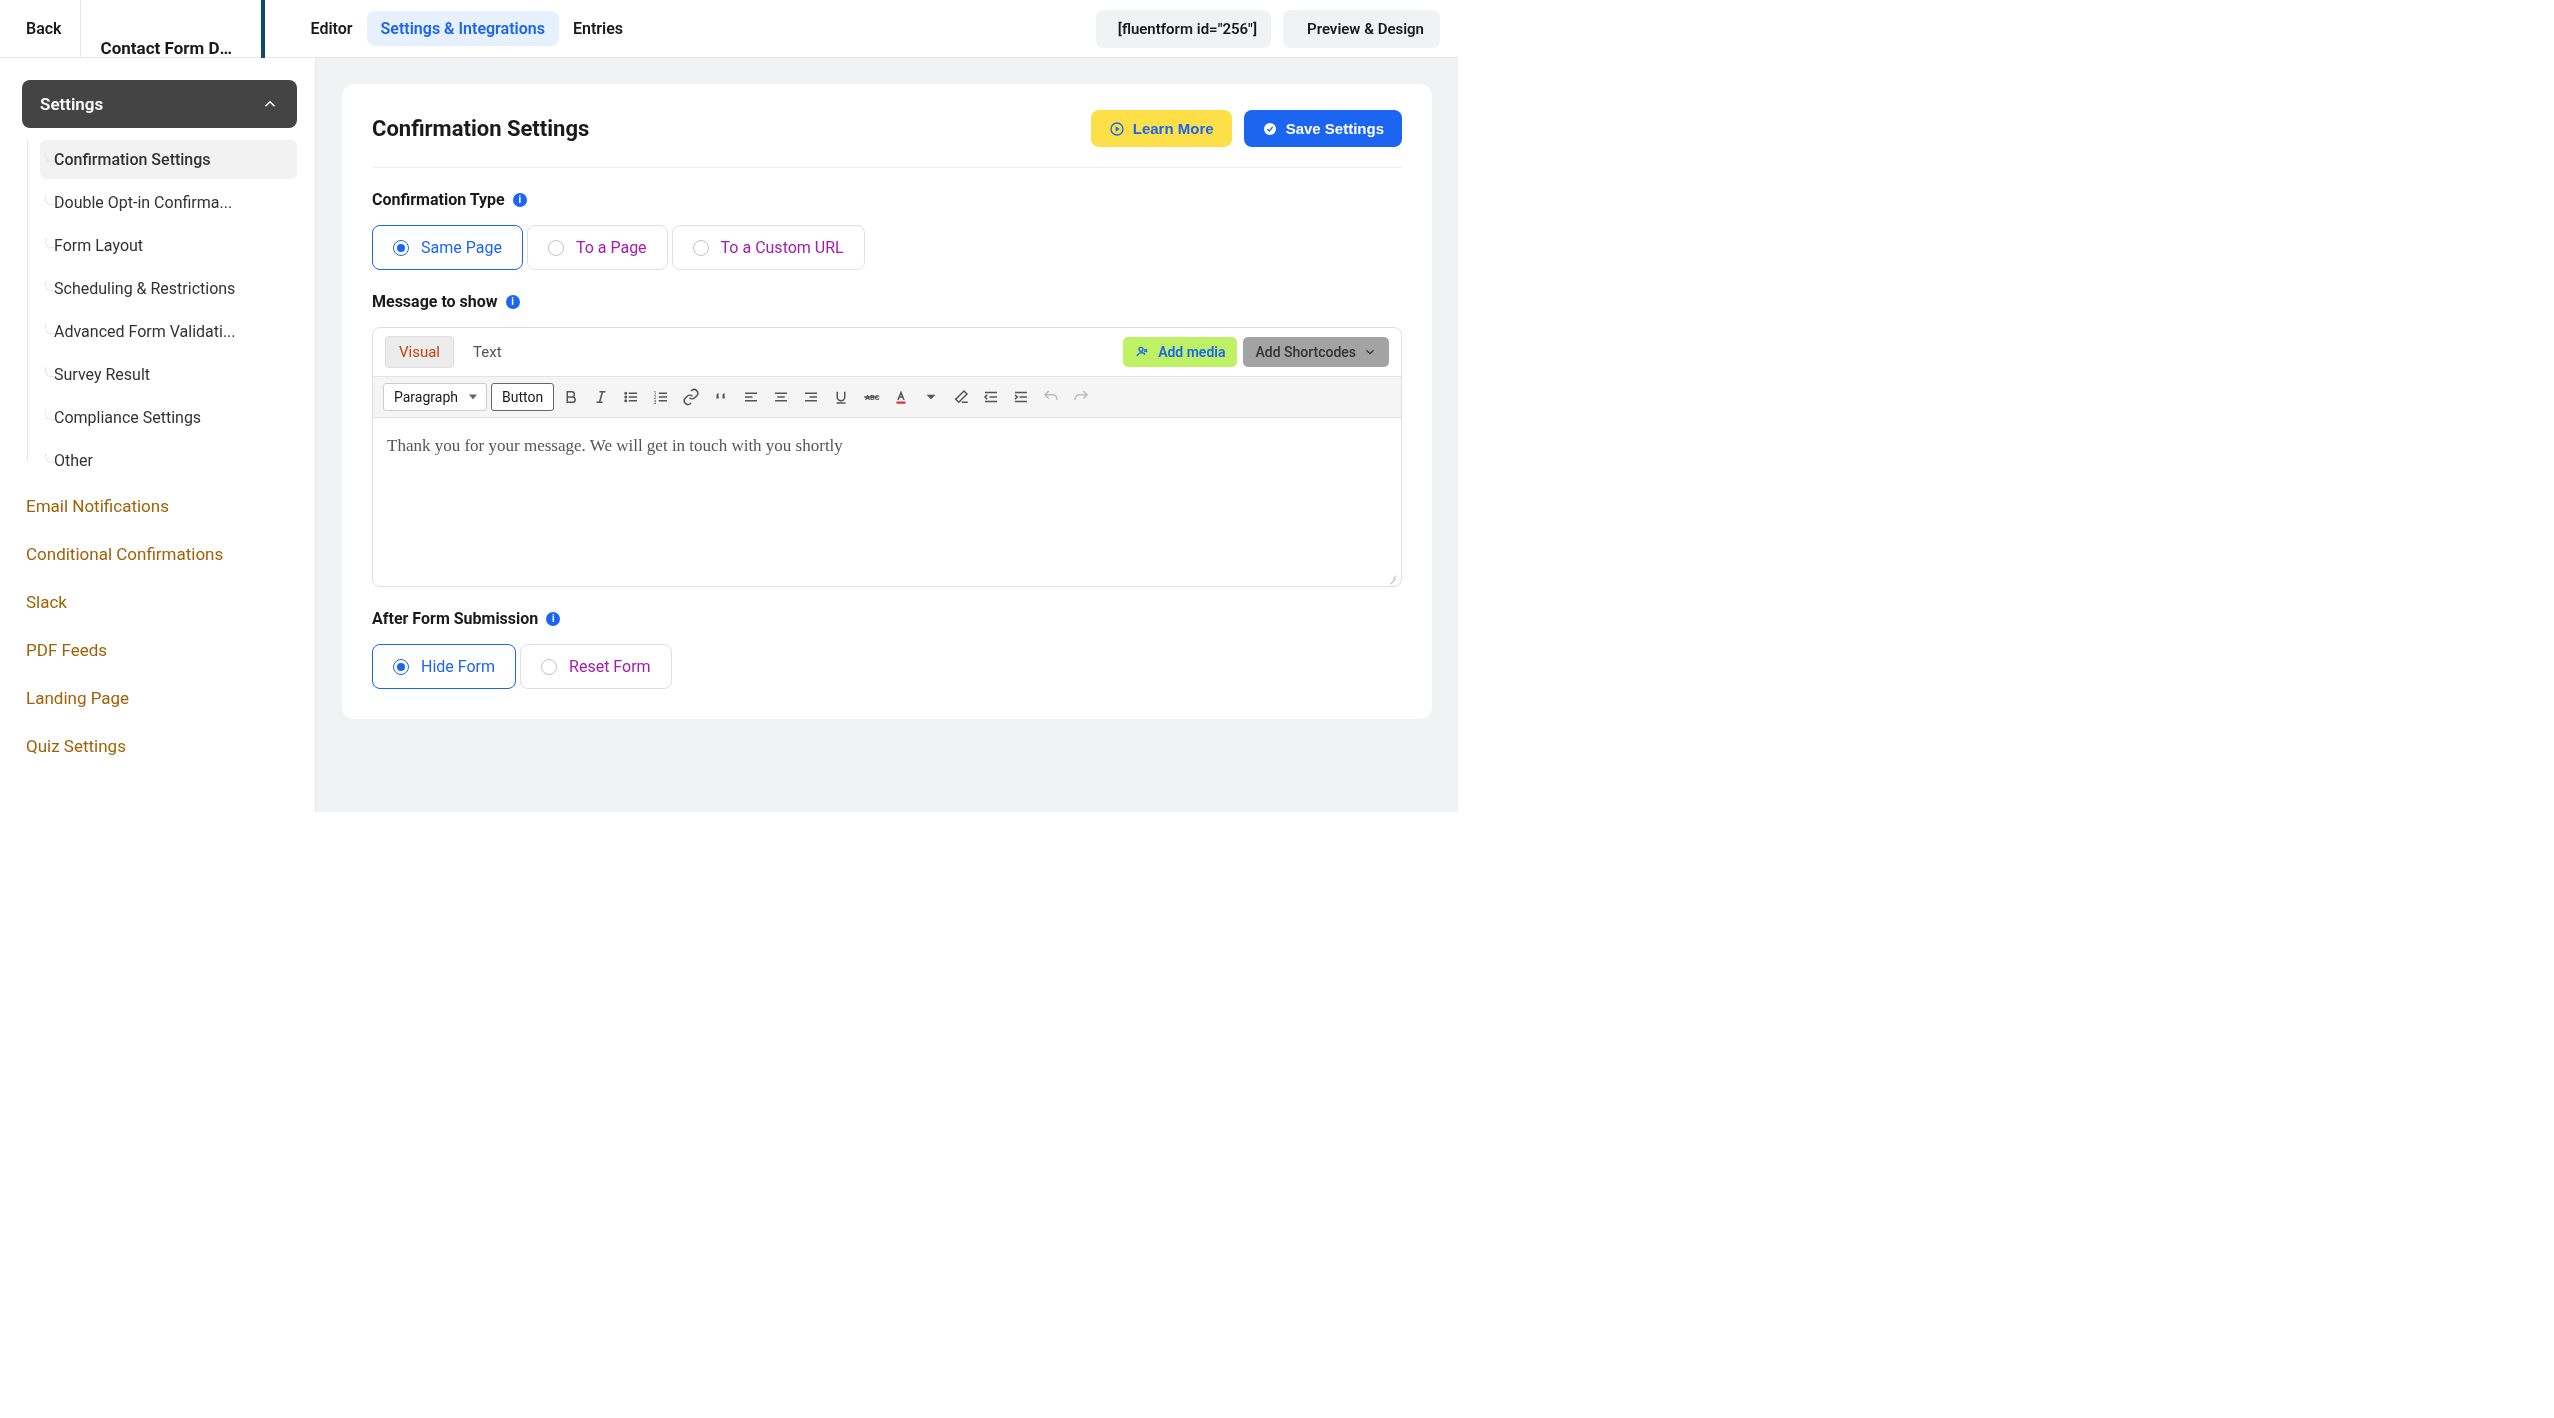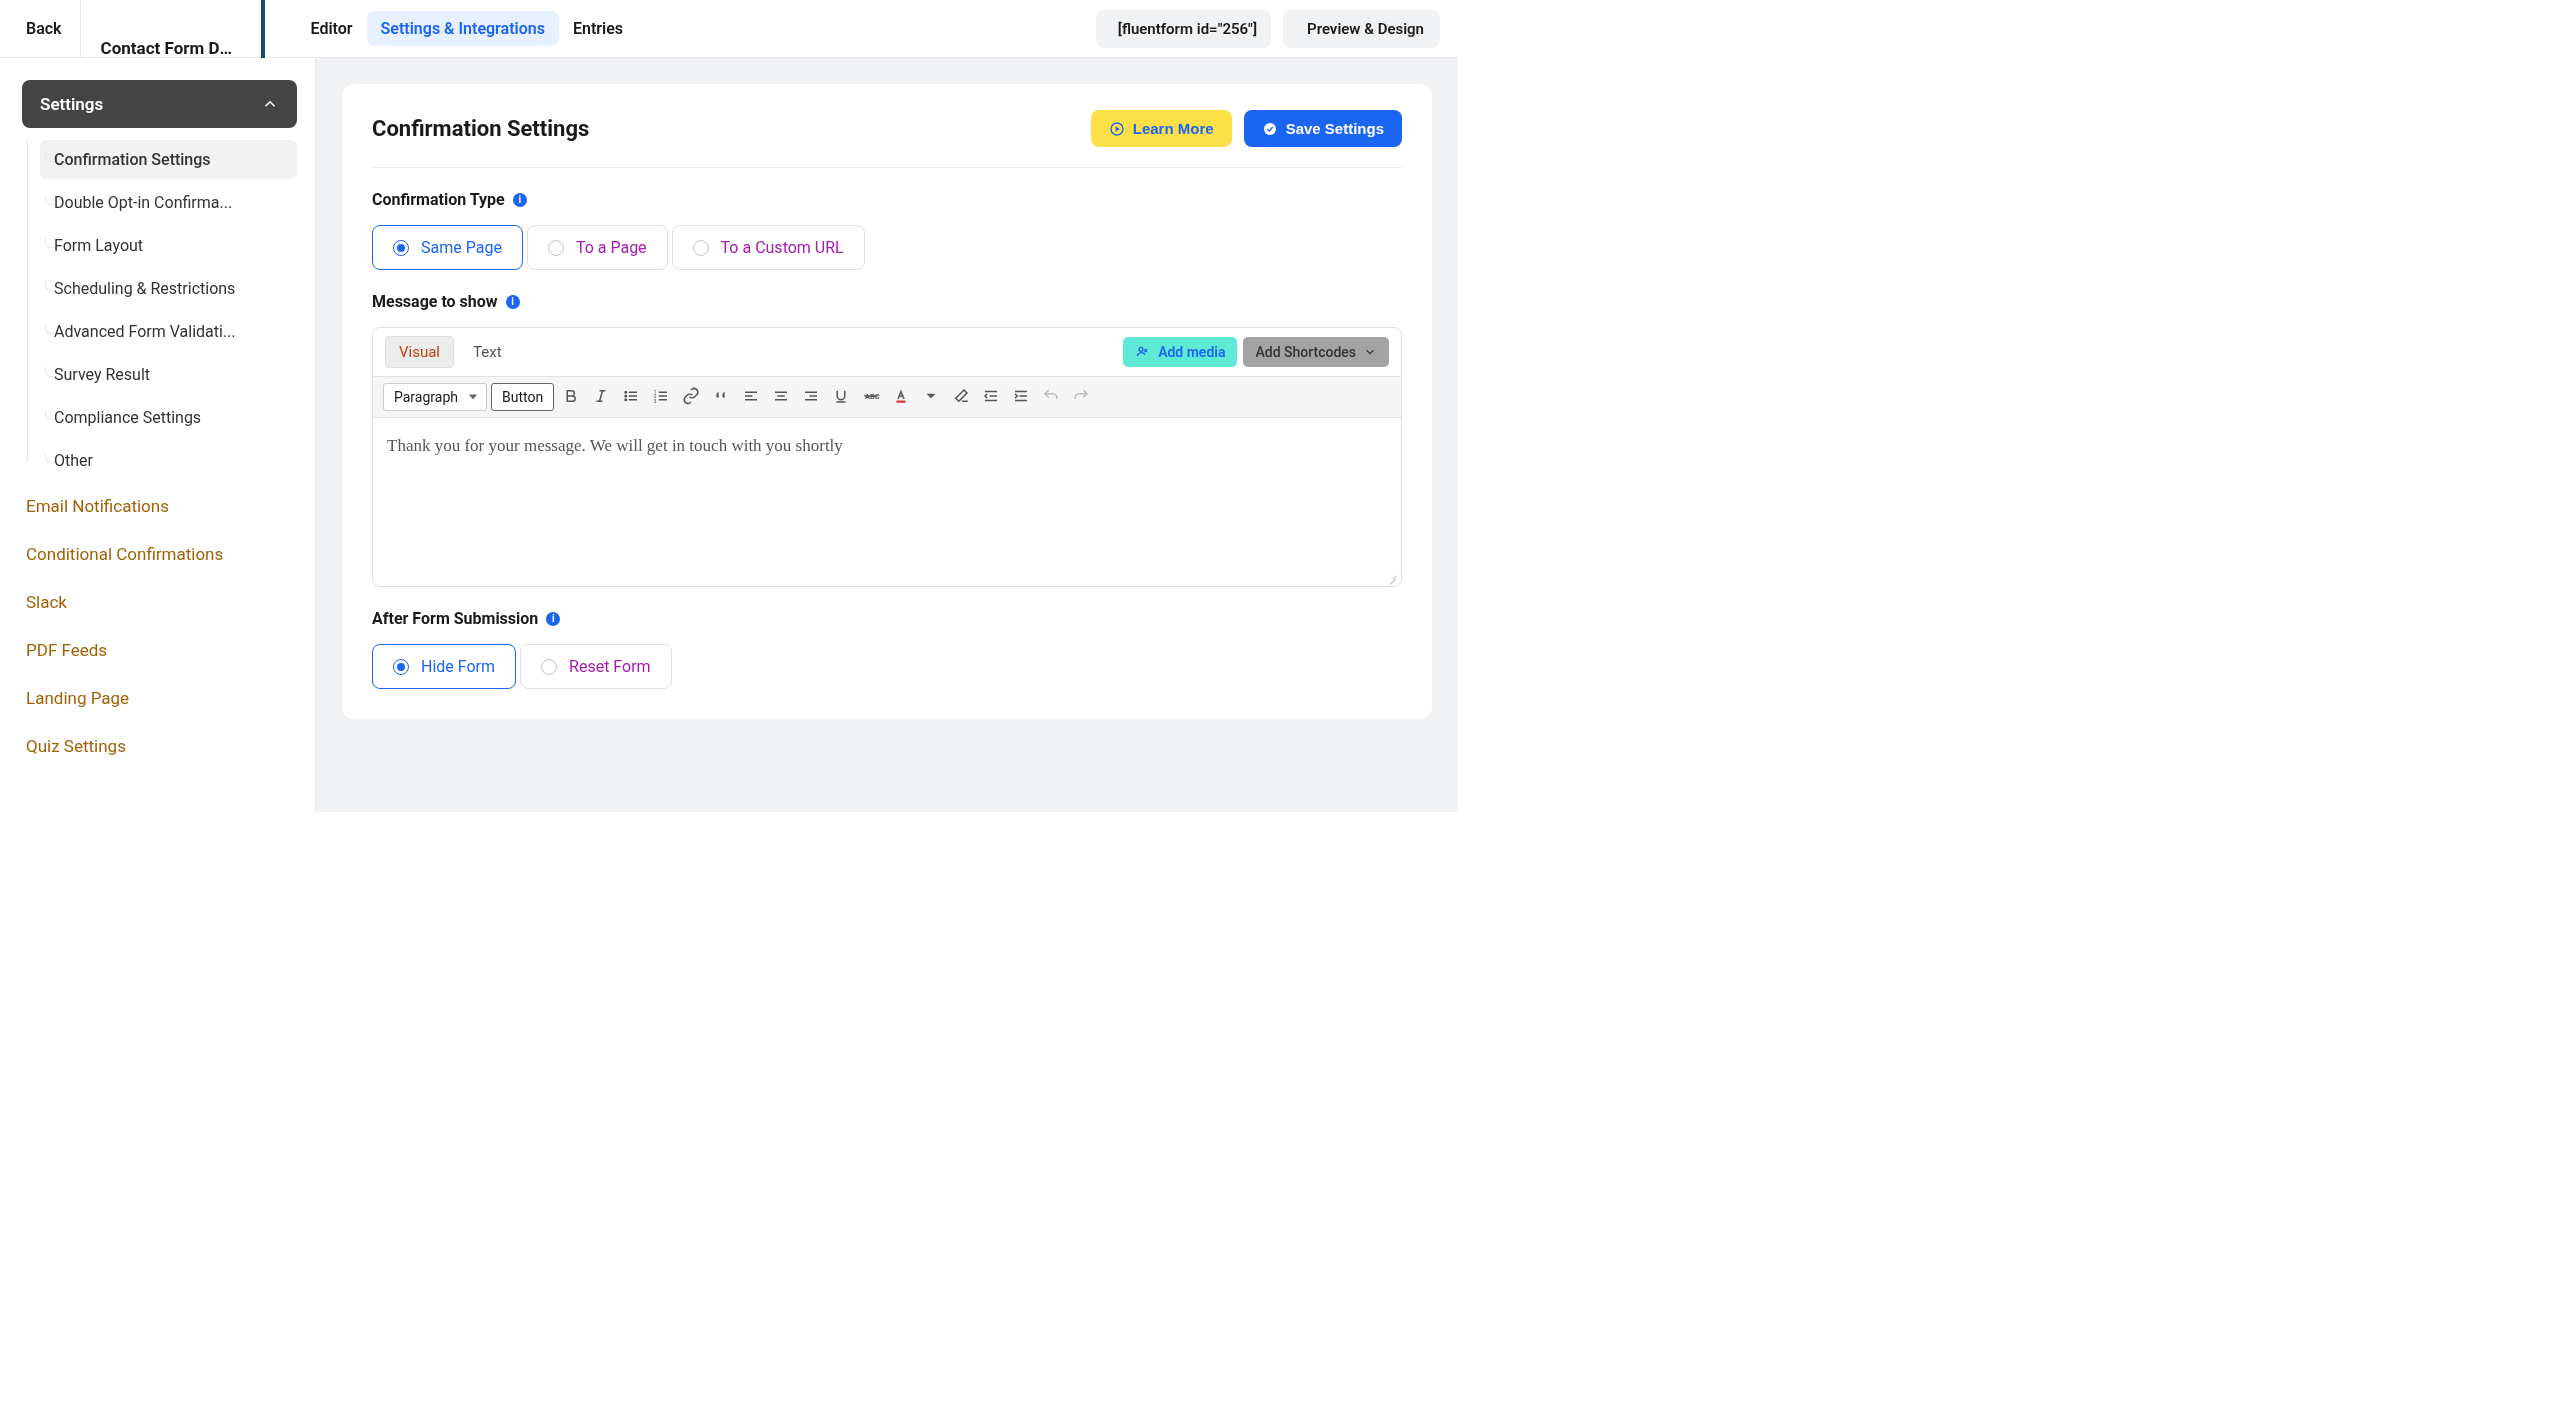--- a/index.html
+++ b/index.html
@@ -37,23 +37,23 @@
 .radio-option{display:flex;align-items:center;gap:12px;border:1px solid #dcdfe6;border-radius:8px;padding:12px 20px;cursor:pointer;font-size:16px;color:#a21caf}
 .radio-option.selected{border-color:#1b65f1;color:#1b65f1}
 .radio-circle{width:16px;height:16px;border:1px solid #c0c4cc;border-radius:50%;display:inline-flex;align-items:center;justify-content:center}
 .radio-option.selected .radio-circle{border-color:#1b65f1}
 .radio-option.selected .radio-circle:after{content:"";width:8px;height:8px;background:#1b65f1;border-radius:50%}
 .editor-frame{border:1px solid #dcdfe6;border-radius:8px;overflow:hidden}
 .editor-tabs{display:flex;align-items:center;padding:8px 12px;gap:6px}
 .editor-tab{padding:6px 13px;border-radius:4px;font-size:15px;color:#555;cursor:pointer}
 .editor-tab.active{background:#ececec;color:#c2410c;border:1px solid #ddd}
 .editor-tabs .spacer{flex:1}
-.add-media{display:flex;align-items:center;gap:7px;background:#5eead4;color:#1b65f1;padding:7px 12px;border-radius:5px;font-weight:600;font-size:14px;cursor:pointer}
+.add-media{display:flex;align-items:center;gap:7px;background:#bef264;color:#1b65f1;padding:7px 12px;border-radius:5px;font-weight:600;font-size:14px;cursor:pointer}
 .add-shortcodes{display:flex;align-items:center;gap:7px;background:#a3a3a3;color:#333;padding:7px 12px;border-radius:5px;font-weight:500;font-size:14px;cursor:pointer}
-.toolbar{display:flex;align-items:flex-start;gap:4px;padding:6px 10px;background:#f5f5f5;border-top:1px solid #e3e3e3;border-bottom:1px solid #e3e3e3}
+.toolbar{display:flex;align-items:center;gap:4px;padding:6px 10px;background:#f5f5f5;border-top:1px solid #e3e3e3;border-bottom:1px solid #e3e3e3}
 .tb-select{border:1px solid #ccc;background:#fff;border-radius:3px;padding:5px 28px 5px 10px;font-size:14px;cursor:pointer;position:relative;display:inline-flex;align-items:center}
 .tb-select:after{content:"";position:absolute;right:9px;top:50%;width:0;height:0;border-left:4px solid transparent;border-right:4px solid transparent;border-top:5px solid #666;transform:translateY(-50%)}
 .tb-btn-bordered{border:1px solid #666;background:#fff;border-radius:3px;padding:5px 10px;font-size:14px;cursor:pointer}
 .tb-icon{width:26px;height:26px;display:inline-flex;align-items:center;justify-content:center;cursor:pointer;color:#555;border-radius:3px}
 .tb-icon svg{width:18px;height:18px;display:block}
 .tb-icon.muted{color:#bbb}
 .editor-body{min-height:168px;padding:18px 14px;font-family:Georgia,serif;font-size:17px;color:#555;position:relative}
 .resize-handle{position:absolute;right:2px;bottom:2px;width:14px;height:14px}
 .resize-handle:before,.resize-handle:after{content:"";position:absolute;background:#bbb}
 .resize-handle:before{right:2px;bottom:2px;width:8px;height:1px;transform:rotate(-45deg)}

